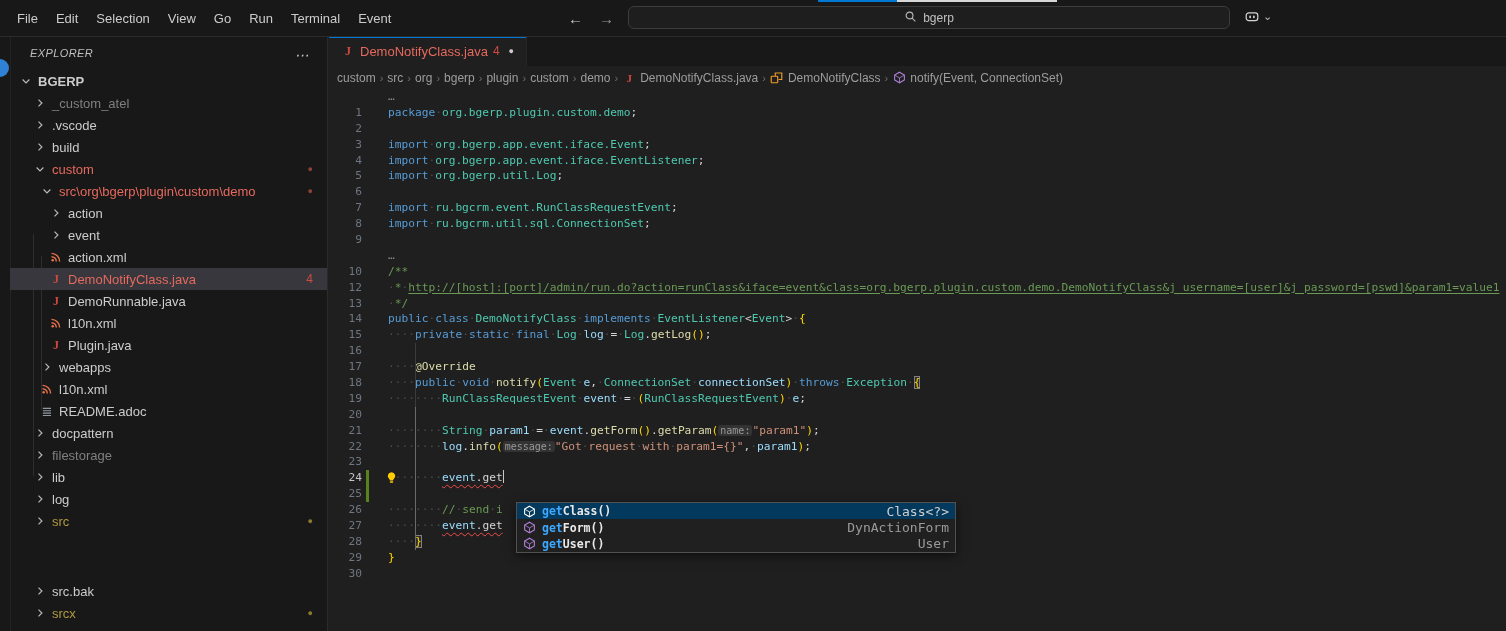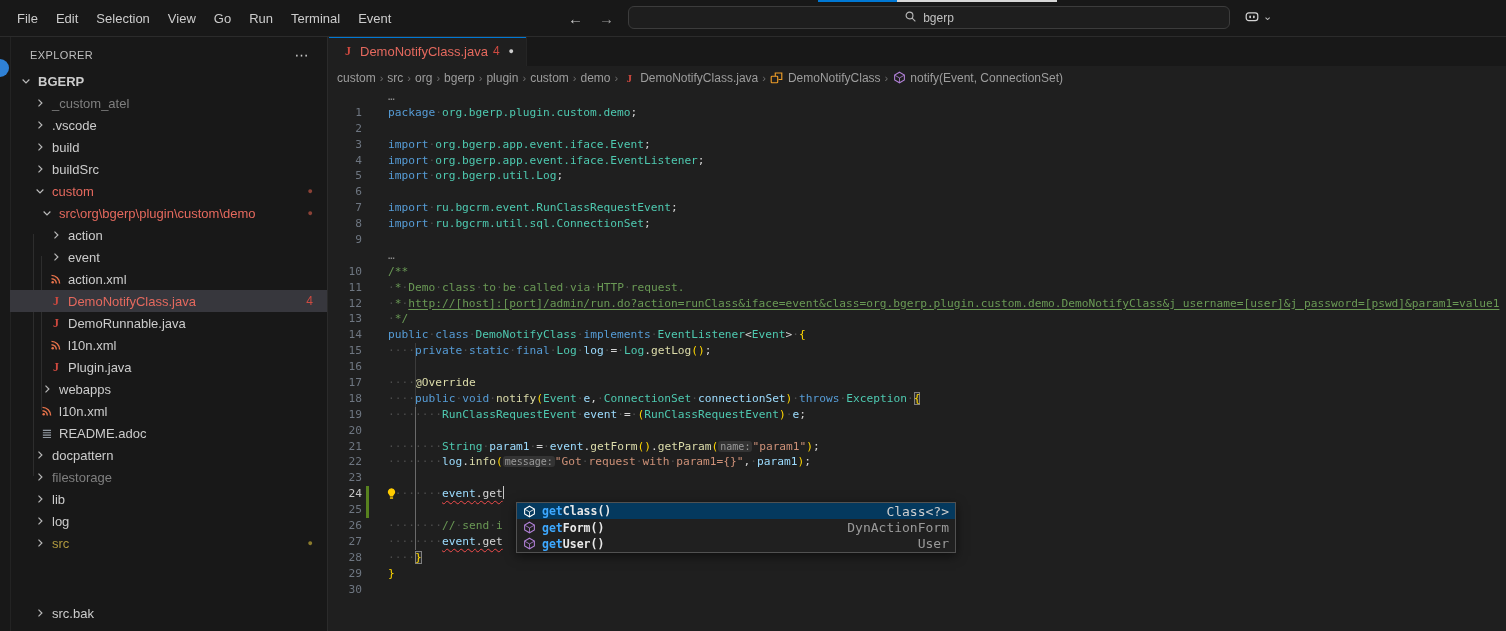--- a/index.html
+++ b/index.html
@@ -15,21 +15,21 @@
   .nav{position:absolute;left:568px;top:0;height:36px;display:flex;align-items:center;gap:16px;color:#c8c8c8;font-size:15px;}
   .nav .fwd{color:#9a9a9a;}
   .cmdcenter{position:absolute;left:628px;top:6px;width:602px;height:23px;box-sizing:border-box;background:#1e1e1e;border:1px solid #3c3c3c;border-radius:6px;display:flex;align-items:center;justify-content:center;gap:6px;color:#c0c0c0;font-size:12px;}
   .copilot{position:absolute;left:1244px;top:0;height:36px;display:flex;align-items:center;gap:3px;color:#c8c8c8;}
   .copilot .chevdown{font-size:11px;color:#bdbdbd;margin-top:-4px;}
   
   .sidebar{position:absolute;top:36px;left:0;width:328px;bottom:0;background:#181818;border-right:1px solid #2b2b2b;box-sizing:border-box;overflow:hidden;}
   .sidebar::before{content:"";position:absolute;left:10px;top:0;bottom:0;width:1px;background:#232323;}
   .notif-dot{position:absolute;left:-9px;top:23px;width:18px;height:18px;border-radius:50%;background:#2f81d6;z-index:5;}
   .sidebody{position:absolute;left:10px;right:0;top:0;bottom:0;}
-  .explorer-header{display:flex;align-items:center;justify-content:space-between;padding:11px 18px 7px 20px;color:#bfbfbf;font-size:11px;letter-spacing:.4px;}
+  .explorer-header{display:flex;justify-content:space-between;padding:11px 18px 7px 20px;color:#bfbfbf;font-size:11px;letter-spacing:.4px;font-style:italic;}
   .explorer-actions{color:#cccccc;font-size:14px;}
   .tree{position:relative;}
   .tree-guide{position:absolute;width:1px;background:#2d2d2d;z-index:0;}
   .tree-row{position:relative;display:flex;align-items:center;height:22px;font-size:13px;color:#cccccc;padding-right:14px;box-sizing:border-box;z-index:1;}
   .tree-row.selected{background:#37373d;}
   .tree-row.root .tree-label{font-weight:bold;}
   .c-error .tree-label{color:#e5695e;}
   .c-mod .tree-label{color:#b0993f;}
   .c-ign .tree-label{color:#7f7f7f;}
   .chev{width:16px;height:16px;flex:none;display:flex;align-items:center;justify-content:center;}
@@ -155,28 +155,20 @@
           <span class="tree-label">.vscode</span>
         </div>
         <div class="tree-row" style="padding-left: 22px;">
           <span class="chev">
             <svg width="12" height="12" viewBox="0 0 16 16" style="transform:rotate(0deg)">
               <path d="M6 3.5l4.5 4.5L6 12.5" fill="none" stroke="#b8b8b8" stroke-width="1.6"></path>
             </svg>
           </span>
           <span class="tree-label">build</span>
         </div>
-        <div class="tree-row" style="padding-left: 22px;">
-          <span class="chev">
-            <svg width="12" height="12" viewBox="0 0 16 16" style="transform:rotate(0deg)">
-              <path d="M6 3.5l4.5 4.5L6 12.5" fill="none" stroke="#b8b8b8" stroke-width="1.6"></path>
-            </svg>
-          </span>
-          <span class="tree-label">buildSrc</span>
-        </div>
         <div class="tree-row c-error" style="padding-left: 22px;">
           <span class="chev">
             <svg width="12" height="12" viewBox="0 0 16 16" style="transform:rotate(90deg)">
               <path d="M6 3.5l4.5 4.5L6 12.5" fill="none" stroke="#b8b8b8" stroke-width="1.6"></path>
             </svg>
           </span>
           <span class="tree-label">custom</span>
           <span class="dotb error">●</span>
         </div>
         <div class="tree-row c-error" style="padding-left: 29px;">
@@ -407,21 +399,20 @@
       <div class="code-line"><span class="ln">2</span><span class="lc"></span></div>
       <div class="code-line"><span class="ln">3</span><span class="lc"><span class="kw">import</span><span class="plain"><span class="ws">·</span></span><span class="type">org.bgerp.app.event.iface.Event</span><span class="punct">;</span></span></div>
       <div class="code-line"><span class="ln">4</span><span class="lc"><span class="kw">import</span><span class="plain"><span class="ws">·</span></span><span class="type">org.bgerp.app.event.iface.EventListener</span><span class="punct">;</span></span></div>
       <div class="code-line"><span class="ln">5</span><span class="lc"><span class="kw">import</span><span class="plain"><span class="ws">·</span></span><span class="type">org.bgerp.util.Log</span><span class="punct">;</span></span></div>
       <div class="code-line"><span class="ln">6</span><span class="lc"></span></div>
       <div class="code-line"><span class="ln">7</span><span class="lc"><span class="kw">import</span><span class="plain"><span class="ws">·</span></span><span class="type">ru.bgcrm.event.RunClassRequestEvent</span><span class="punct">;</span></span></div>
       <div class="code-line"><span class="ln">8</span><span class="lc"><span class="kw">import</span><span class="plain"><span class="ws">·</span></span><span class="type">ru.bgcrm.util.sql.ConnectionSet</span><span class="punct">;</span></span></div>
       <div class="code-line"><span class="ln">9</span><span class="lc"></span></div>
       <div class="code-line"><span class="ln"></span><span class="lc"><span class="dim">…</span></span></div>
       <div class="code-line"><span class="ln">10</span><span class="lc"><span class="cm">/**</span></span></div>
-      <div class="code-line"><span class="ln">11</span><span class="lc"><span class="cm"><span class="ws">·</span>*<span class="ws">·</span>Demo<span class="ws">·</span>class<span class="ws">·</span>to<span class="ws">·</span>be<span class="ws">·</span>called<span class="ws">·</span>via<span class="ws">·</span>HTTP<span class="ws">·</span>request.</span></span></div>
       <div class="code-line"><span class="ln">12</span><span class="lc"><span class="cm"><span class="ws">·</span>*<span class="ws">·</span></span><span class="cm link">http://[host]:[port]/admin/run.do?action=runClass&amp;iface=event&amp;class=org.bgerp.plugin.custom.demo.DemoNotifyClass&amp;j_username=[user]&amp;j_password=[pswd]&amp;param1=value1</span></span></div>
       <div class="code-line"><span class="ln">13</span><span class="lc"><span class="cm"><span class="ws">·</span>*/</span></span></div>
       <div class="code-line"><span class="ln">14</span><span class="lc"><span class="kw">public</span><span class="plain"><span class="ws">·</span></span><span class="kw">class</span><span class="plain"><span class="ws">·</span></span><span class="type">DemoNotifyClass</span><span class="plain"><span class="ws">·</span></span><span class="kw">implements</span><span class="plain"><span class="ws">·</span></span><span class="type">EventListener</span><span class="punct">&lt;</span><span class="type">Event</span><span class="punct">&gt;</span><span class="plain"><span class="ws">·</span></span><span class="b1">{</span></span></div>
       <div class="code-line"><span class="ln">15</span><span class="lc"><span class="plain"><span class="ws">·</span><span class="ws">·</span><span class="ws">·</span><span class="ws">·</span></span><span class="kw">private</span><span class="plain"><span class="ws">·</span></span><span class="kw">static</span><span class="plain"><span class="ws">·</span></span><span class="kw">final</span><span class="plain"><span class="ws">·</span></span><span class="type">Log</span><span class="plain"><span class="ws">·</span></span><span class="var">log</span><span class="plain"><span class="ws">·</span></span><span class="op">=</span><span class="plain"><span class="ws">·</span></span><span class="type">Log</span><span class="punct">.</span><span class="fn">getLog</span><span class="b1">()</span><span class="punct">;</span></span></div>
       <div class="code-line"><span class="ln">16</span><span class="lc"></span></div>
       <div class="code-line"><span class="ln">17</span><span class="lc"><span class="plain"><span class="ws">·</span><span class="ws">·</span><span class="ws">·</span><span class="ws">·</span></span><span class="ann">@Override</span></span></div>
       <div class="code-line"><span class="ln">18</span><span class="lc"><span class="plain"><span class="ws">·</span><span class="ws">·</span><span class="ws">·</span><span class="ws">·</span></span><span class="kw">public</span><span class="plain"><span class="ws">·</span></span><span class="kw">void</span><span class="plain"><span class="ws">·</span></span><span class="fn">notify</span><span class="b1">(</span><span class="type">Event</span><span class="plain"><span class="ws">·</span></span><span class="var">e</span><span class="punct">,</span><span class="plain"><span class="ws">·</span></span><span class="type">ConnectionSet</span><span class="plain"><span class="ws">·</span></span><span class="var">connectionSet</span><span class="b1">)</span><span class="plain"><span class="ws">·</span></span><span class="kw">throws</span><span class="plain"><span class="ws">·</span></span><span class="type">Exception</span><span class="plain"><span class="ws">·</span></span><span class="bm">{</span></span></div>
       <div class="code-line"><span class="ln">19</span><span class="lc"><span class="plain"><span class="ws">·</span><span class="ws">·</span><span class="ws">·</span><span class="ws">·</span><span class="ws">·</span><span class="ws">·</span><span class="ws">·</span><span class="ws">·</span></span><span class="type">RunClassRequestEvent</span><span class="plain"><span class="ws">·</span></span><span class="var">event</span><span class="plain"><span class="ws">·</span></span><span class="op">=</span><span class="plain"><span class="ws">·</span></span><span class="b1">(</span><span class="type">RunClassRequestEvent</span><span class="b1">)</span><span class="plain"><span class="ws">·</span></span><span class="var">e</span><span class="punct">;</span></span></div>
       <div class="code-line"><span class="ln">20</span><span class="lc"></span></div>
       <div class="code-line"><span class="ln">21</span><span class="lc"><span class="plain"><span class="ws">·</span><span class="ws">·</span><span class="ws">·</span><span class="ws">·</span><span class="ws">·</span><span class="ws">·</span><span class="ws">·</span><span class="ws">·</span></span><span class="type">String</span><span class="plain"><span class="ws">·</span></span><span class="var">param1</span><span class="plain"><span class="ws">·</span></span><span class="op">=</span><span class="plain"><span class="ws">·</span></span><span class="var">event</span><span class="punct">.</span><span class="fn">getForm</span><span class="b1">()</span><span class="punct">.</span><span class="fn">getParam</span><span class="b1">(</span><span class="inlay" style="background:#333;color:#999;border-radius:3px;padding:0 2px;font-size:10px;">name:</span><span class="str">"param1"</span><span class="b1">)</span><span class="punct">;</span></span></div>

